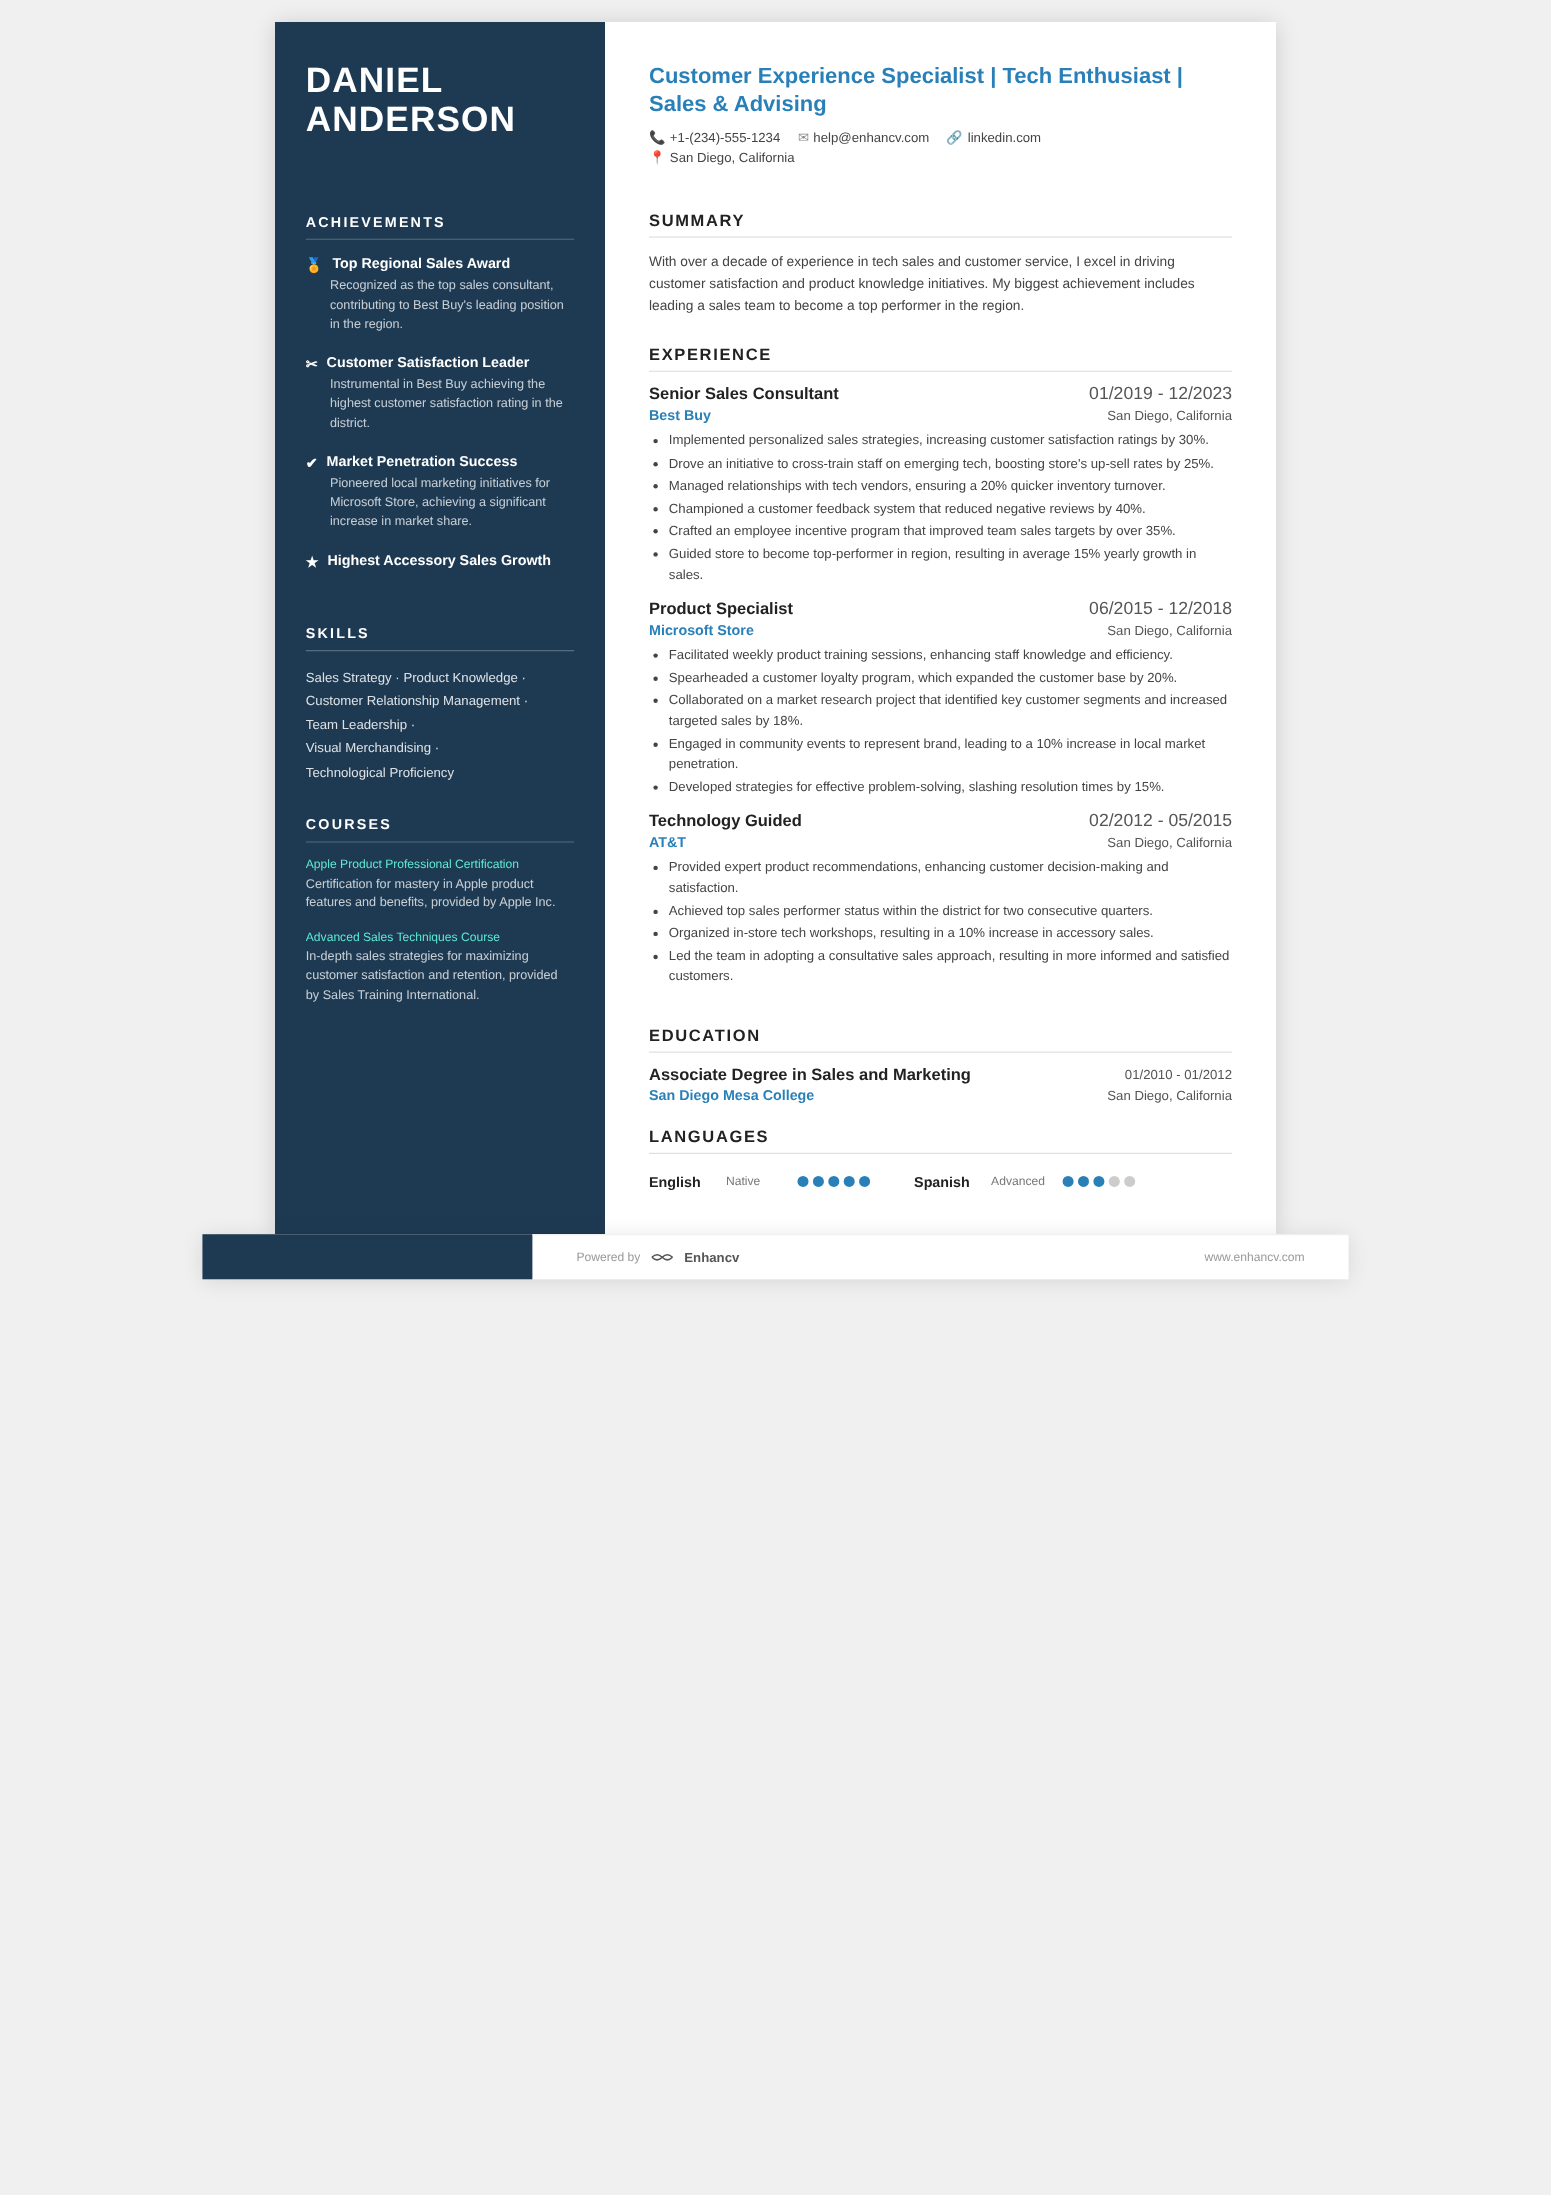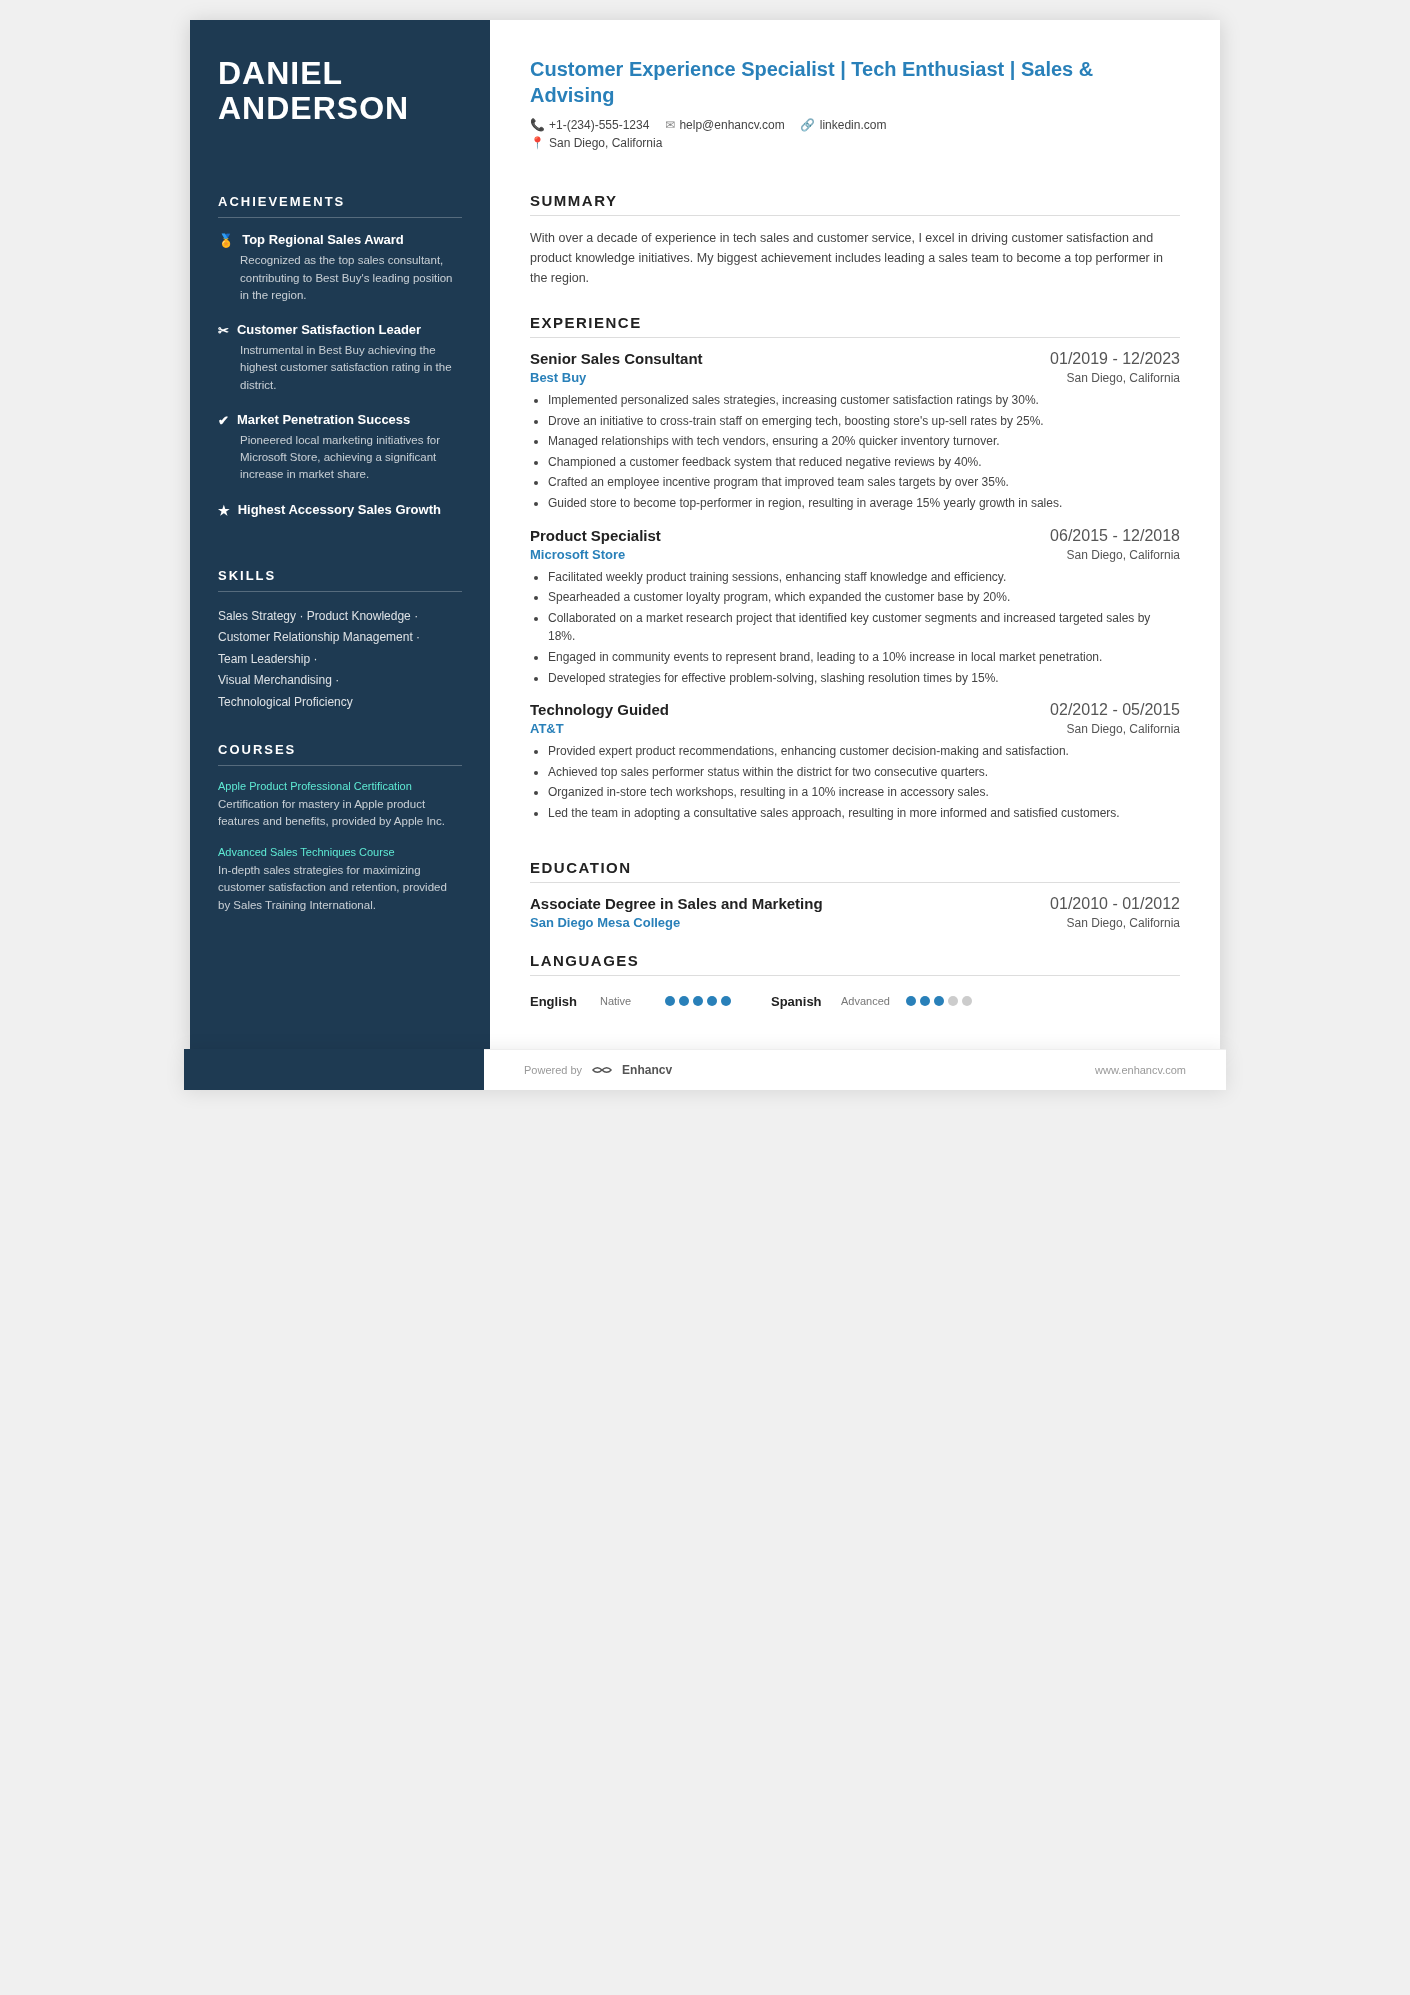--- a/index.html
+++ b/index.html
@@ -6,21 +6,21 @@
     body {
       font-family: 'Arial', sans-serif;
       background: #f0f0f0;
       display: flex;
       justify-content: center;
       align-items: flex-start;
       min-height: 100vh;
       padding: 20px;
     }
     .resume-wrapper {
-      width: 1030px;
+      width: 910px;
       background: white;
       display: flex;
       box-shadow: 0 2px 20px rgba(0,0,0,0.15);
     }
     
     .sidebar {
       width: 300px;
       min-width: 300px;
       background: #1e3a52;
       color: white;
@@ -199,21 +199,21 @@
       justify-content: space-between;
       align-items: center;
       margin-bottom: 2px;
     }
     .edu-degree {
       font-size: 15px;
       font-weight: 700;
       color: #222;
     }
     .edu-dates {
-      font-size: 16px;
+      font-size: 12px;
       color: #555;
     }
     .edu-subheader {
       display: flex;
       justify-content: space-between;
       align-items: baseline;
     }
     .edu-school {
       font-size: 13px;
       font-weight: 600;

